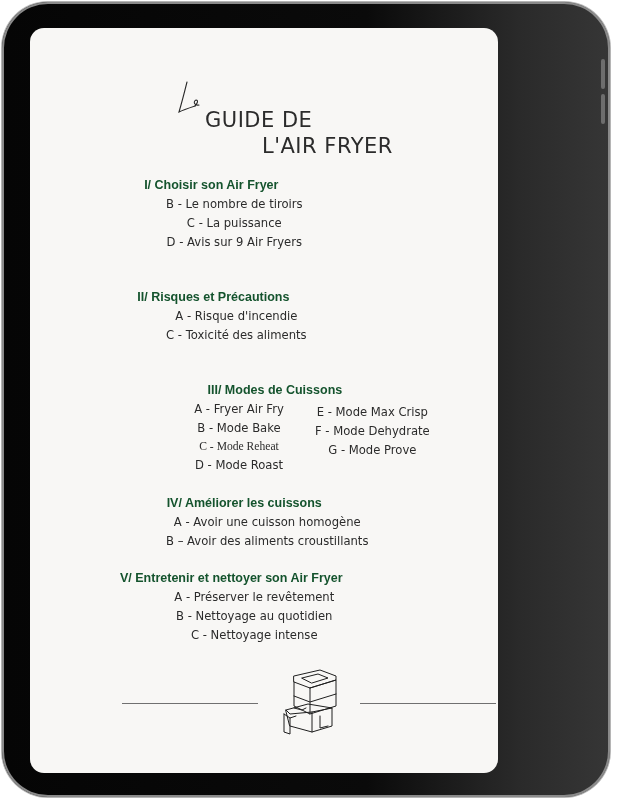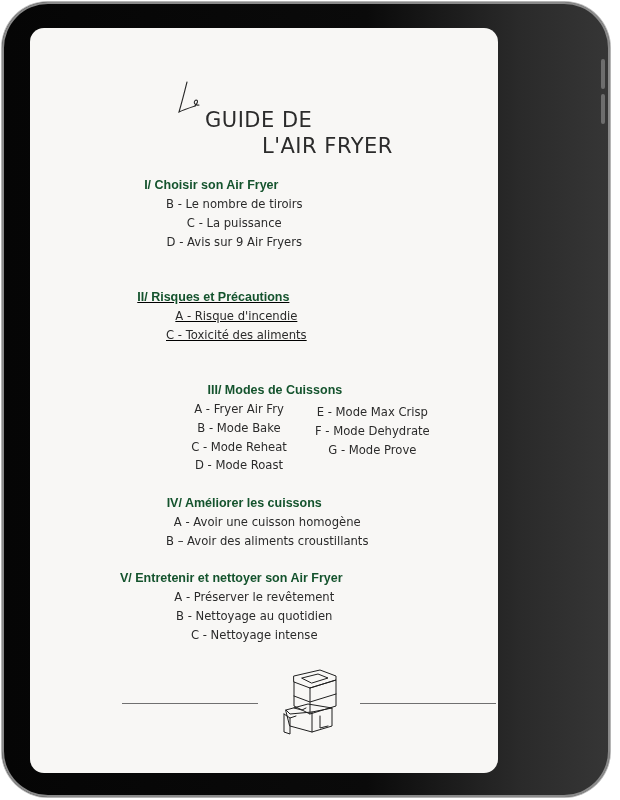--- a/index.html
+++ b/index.html
@@ -62,33 +62,33 @@
   <div class="title-line title-line1">GUIDE DE</div>
   <div class="title-line title-line2">L'AIR FRYER</div>
 
   <div class="section" style="top:148px;">
     <div class="section-title">I/ Choisir son Air Fryer</div>
     <div class="item">B - Le nombre de tiroirs</div>
     <div class="item">C - La puissance</div>
     <div class="item">D - Avis sur 9 Air Fryers</div>
   </div>
 
-  <div class="section" style="top:260px;text-decoration:underline;">
+  <div class="section" style="top:260px;">
     <div class="section-title">II/ Risques et Précautions</div>
     <div class="item">A - Risque d'incendie</div>
     <div class="item">C - Toxicité des aliments</div>
   </div>
 
   <div class="section" style="top:353px;">
     <div class="section-title">III/ Modes de Cuissons</div>
     <div class="cols">
       <div class="col1" style="width:195px;">
         <div class="item" style="padding-left:43px;">A - Fryer Air Fry</div>
         <div class="item" style="padding-left:43px;">B - Mode Bake</div>
-        <div class="item" style="padding-left:43px;">C - Mode Reheat</div>
+        <div class="item" style="padding-left:43px;font-family:Liberation Serif, serif;">C - Mode Reheat</div>
         <div class="item" style="padding-left:43px;">D - Mode Roast</div>
       </div>
       <div class="col2" style="padding-top:3px;">
         <div class="item">E - Mode Max Crisp</div>
         <div class="item">F - Mode Dehydrate</div>
         <div class="item">G - Mode Prove</div>
       </div>
     </div>
   </div>
 

